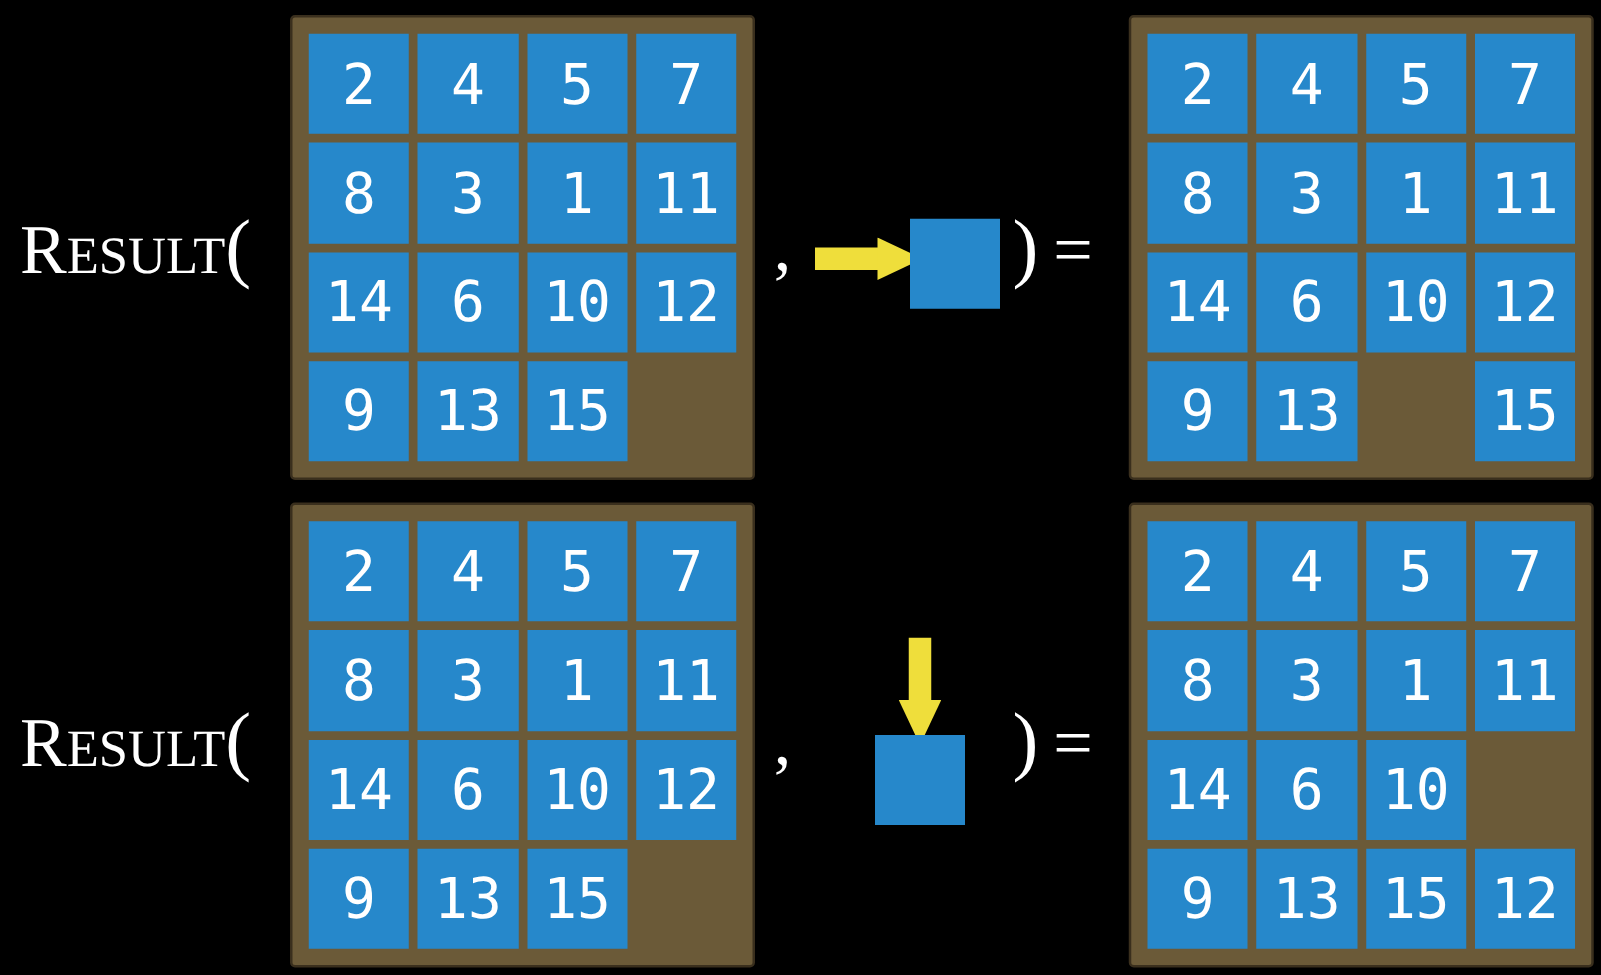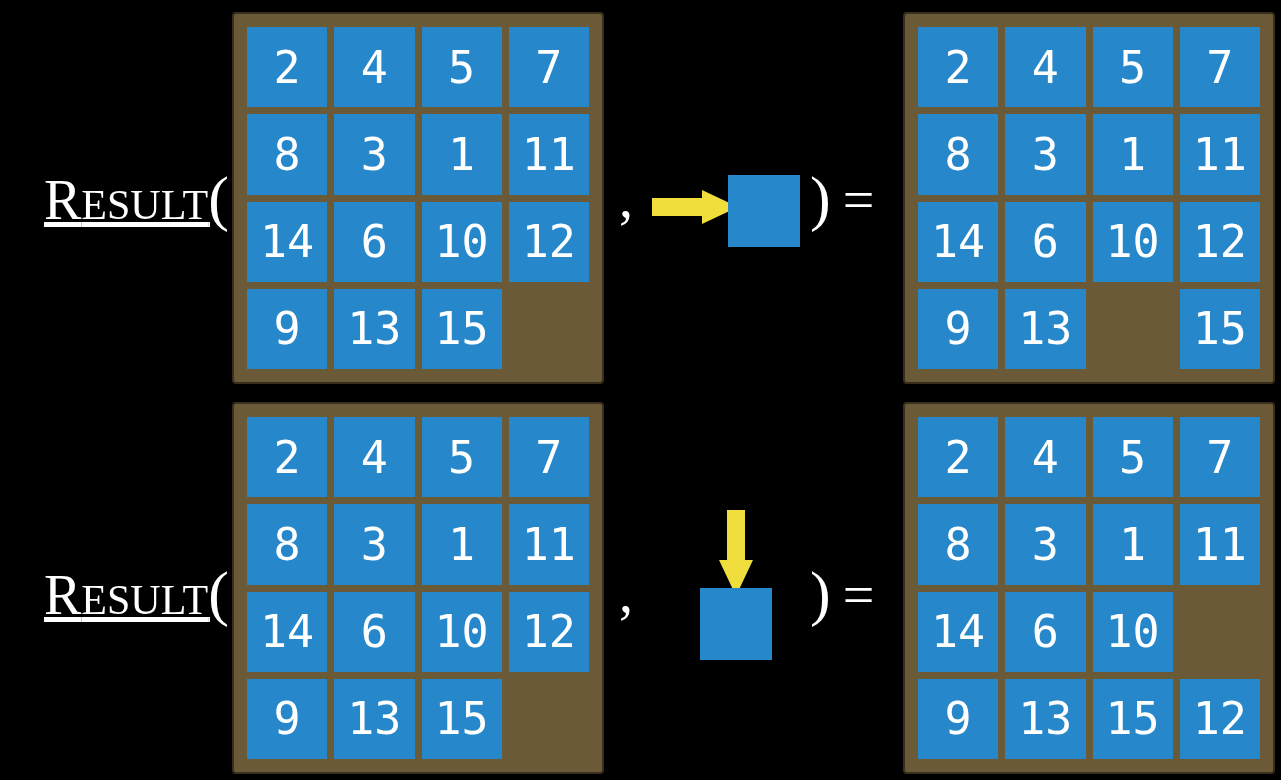--- a/index.html
+++ b/index.html
@@ -25,21 +25,21 @@
 
   
   .textline {
     position: absolute;
     font-size: 56px; line-height: 56px; white-space: pre;
     color: var(--txt);
   }
   #row-0 .textline { top: 170px; }
   #row-1 .textline { top: 175px; }
 
-  .func-label { left: 44px; text-decoration: underline; }
+  .func-label { left: 16px; }
   .func-label .lead { font-size: 56px; }
   .func-label .rest { font-size: 42px; }
   .big-paren { font-size: 62px; }
   .comma-el { left: 619px; }
   .close-eq { left: 810px; }
   .close-eq .eq { margin-left: 12px; font-size: 56px; }
 
   
   .grid {
     position: absolute; top: 12px;

